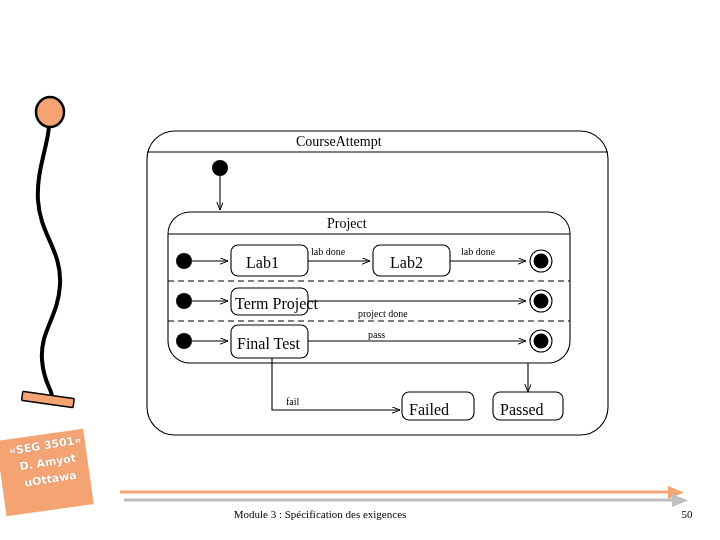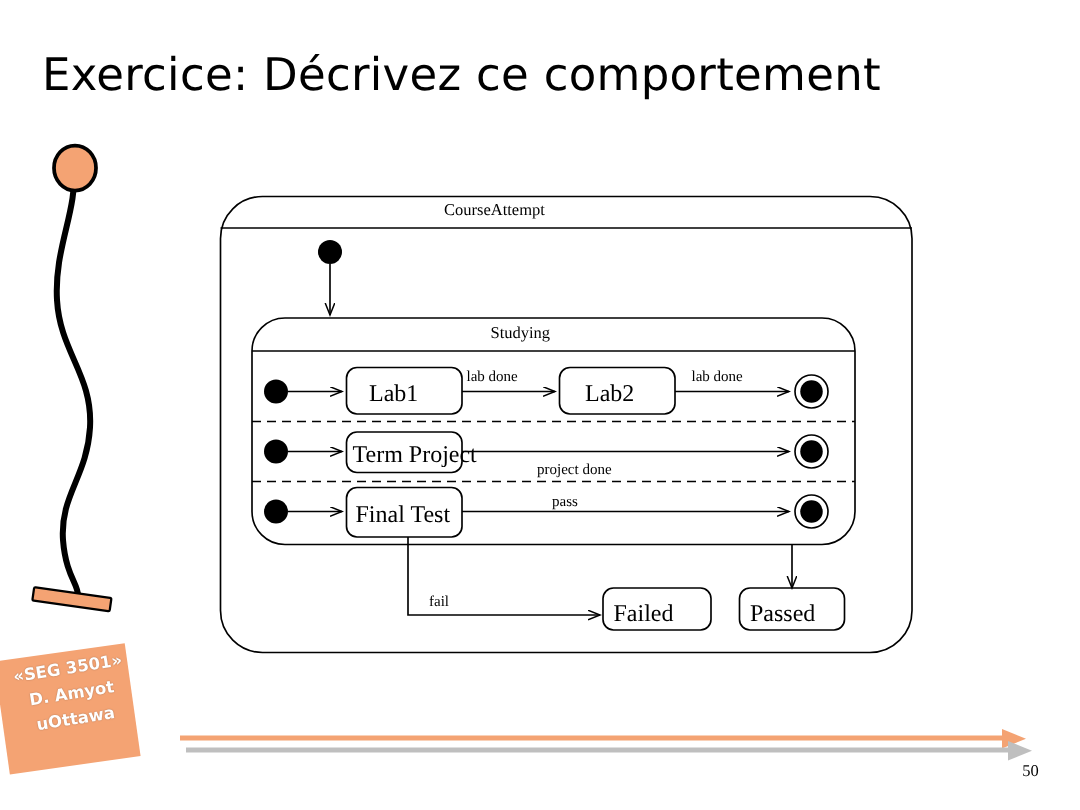--- a/index.html
+++ b/index.html
@@ -18,21 +18,21 @@
   }
 
   
   #diagram{position:absolute;left:0;top:0;width:720px;height:540px;}
 
   
   .lbl{
     position:absolute;color:#000;font-family:"Liberation Serif", serif;
     white-space:nowrap;
   }
-  .state-title{font-size:11px;text-align:right;}
+  .state-title{font-size:14px;text-align:right;}
   .box-label{font-size:16px;}
   .trans-label{font-size:10px;}
 
   
   #stamp{
     position:absolute;left:-4px;top:441px;width:88px;height:76px;
     background:#F4A373;
     transform:rotate(-8deg);transform-origin:0 0;
   }
   #stamp-text{
@@ -51,21 +51,20 @@
   #footer-page{
     position:absolute;left:672px;top:508px;width:30px;text-align:center;
     font-family:"Liberation Serif", serif;font-size:11px;color:#000;
   }
 </style>
 </head>
 <body>
 
 <div id="stage">
 
-  <div id="slide-title">Exercice: Décrivez ce comportement</div>
 
   <svg id="diagram" viewBox="0 0 720 540">
     <defs>
       <marker id="arrowOpen" markerWidth="9" markerHeight="9" refX="8" refY="3.2" orient="auto" markerUnits="userSpaceOnUse">
         <path d="M0,0 L8,3.2 L0,6.4" fill="none" stroke="#000" stroke-width="1"></path>
       </marker>
     </defs>
 
     <g>
       <path d="M49,112 C52,140 36,165 38,200 C40,235 62,250 60,285
@@ -143,21 +142,21 @@
       <path d="M668,486 L684,492.5 L668,499 Z" fill="#F4A373"></path>
     </g>
     <g>
       <line x1="124" y1="500" x2="676" y2="500" stroke="#BFBFBF" stroke-width="3.2"></line>
       <path d="M672,494 L688,500.5 L672,507 Z" fill="#BFBFBF"></path>
     </g>
   </svg>
 
   <div class="lbl state-title" style="left:296px;top:134px;">CourseAttempt</div>
 
-  <div class="lbl state-title" style="left:327px;top:216px;">Studying</div>
+  <div class="lbl state-title" style="left:327px;top:216px;">Project</div>
 
   <div class="lbl box-label" style="left:246px;top:254px;">Lab1</div>
   <div class="lbl trans-label" style="left:311px;top:246px;">lab done</div>
   <div class="lbl box-label" style="left:390px;top:254px;">Lab2</div>
   <div class="lbl trans-label" style="left:461px;top:246px;">lab done</div>
 
   <div class="lbl box-label" style="left:235px;top:295px;">Term Project</div>
   <div class="lbl trans-label" style="left:358px;top:288px;margin-top:20px;">project done</div>
 
   <div class="lbl box-label" style="left:237px;top:335px;">Final Test</div>
@@ -167,15 +166,16 @@
   <div class="lbl box-label" style="left:409px;top:401px;text-align:center;">Failed</div>
   <div class="lbl box-label" style="left:500px;top:401px;">Passed</div>
 
   <div id="stamp"></div>
   <div id="stamp-text">
     <div>«SEG 3501»</div>
     <div>D. Amyot</div>
     <div>uOttawa</div>
   </div>
 
+  <div id="footer-text">Module 3 : Spécification des exigences</div>
   <div id="footer-page">50</div>
 
 </div>
 
 </body></html>

